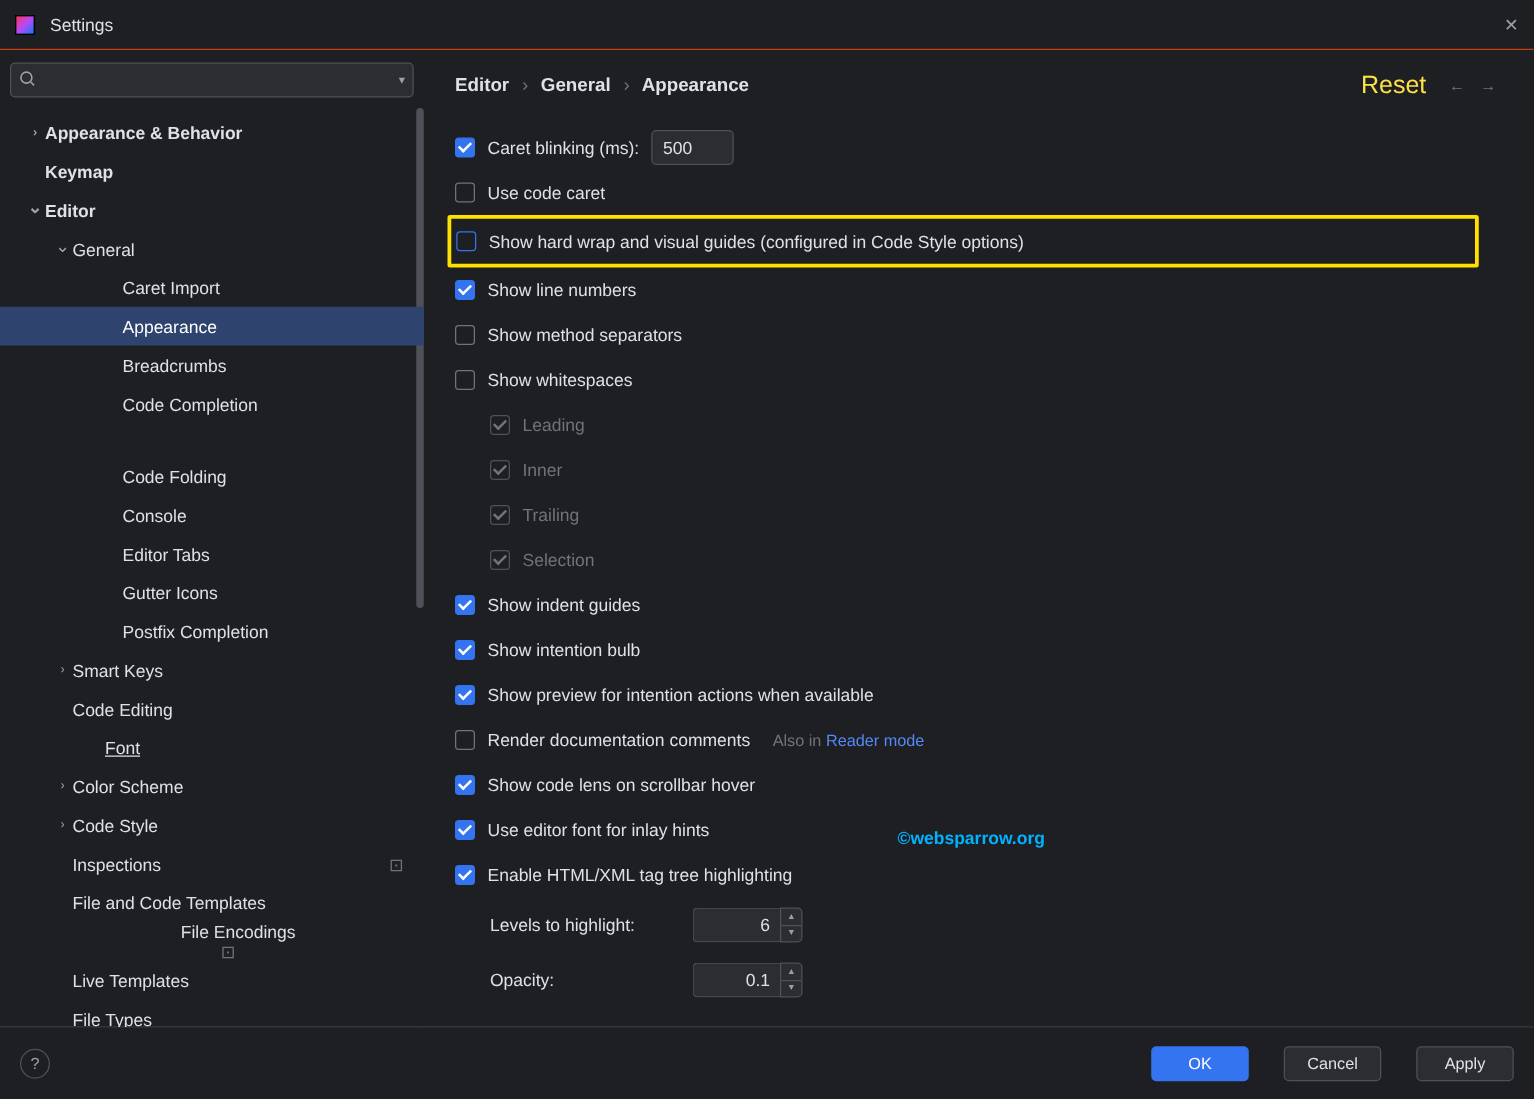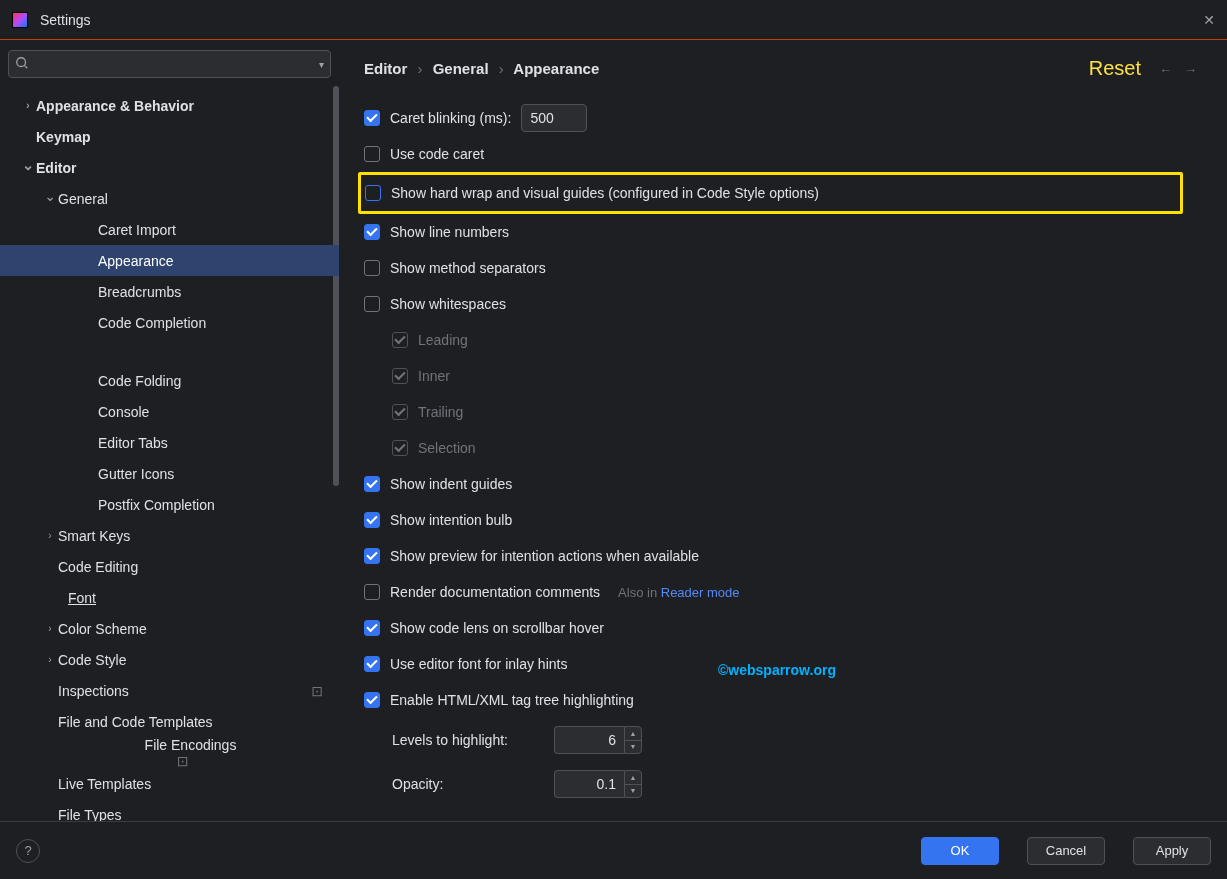--- a/index.html
+++ b/index.html
@@ -367,21 +367,21 @@
           <span class="tree-label">Postfix Completion</span>
         </div>
         <div class="tree-item" style="padding-left: 42px;">
           <span class="tree-arrow">›</span>
           <span class="tree-label">Smart Keys</span>
         </div>
         <div class="tree-item" style="padding-left: 42px;">
           <span class="tree-arrow"></span>
           <span class="tree-label">Code Editing</span>
         </div>
-        <div class="tree-item" style="padding-left: 52px; text-decoration: underline;">
+        <div class="tree-item" style="padding-left: 68px; text-decoration: underline;">
           <span class="tree-arrow"></span>
           <span class="tree-label">Font</span>
         </div>
         <div class="tree-item" style="padding-left: 42px;">
           <span class="tree-arrow">›</span>
           <span class="tree-label">Color Scheme</span>
         </div>
         <div class="tree-item" style="padding-left: 42px;">
           <span class="tree-arrow">›</span>
           <span class="tree-label">Code Style</span>

